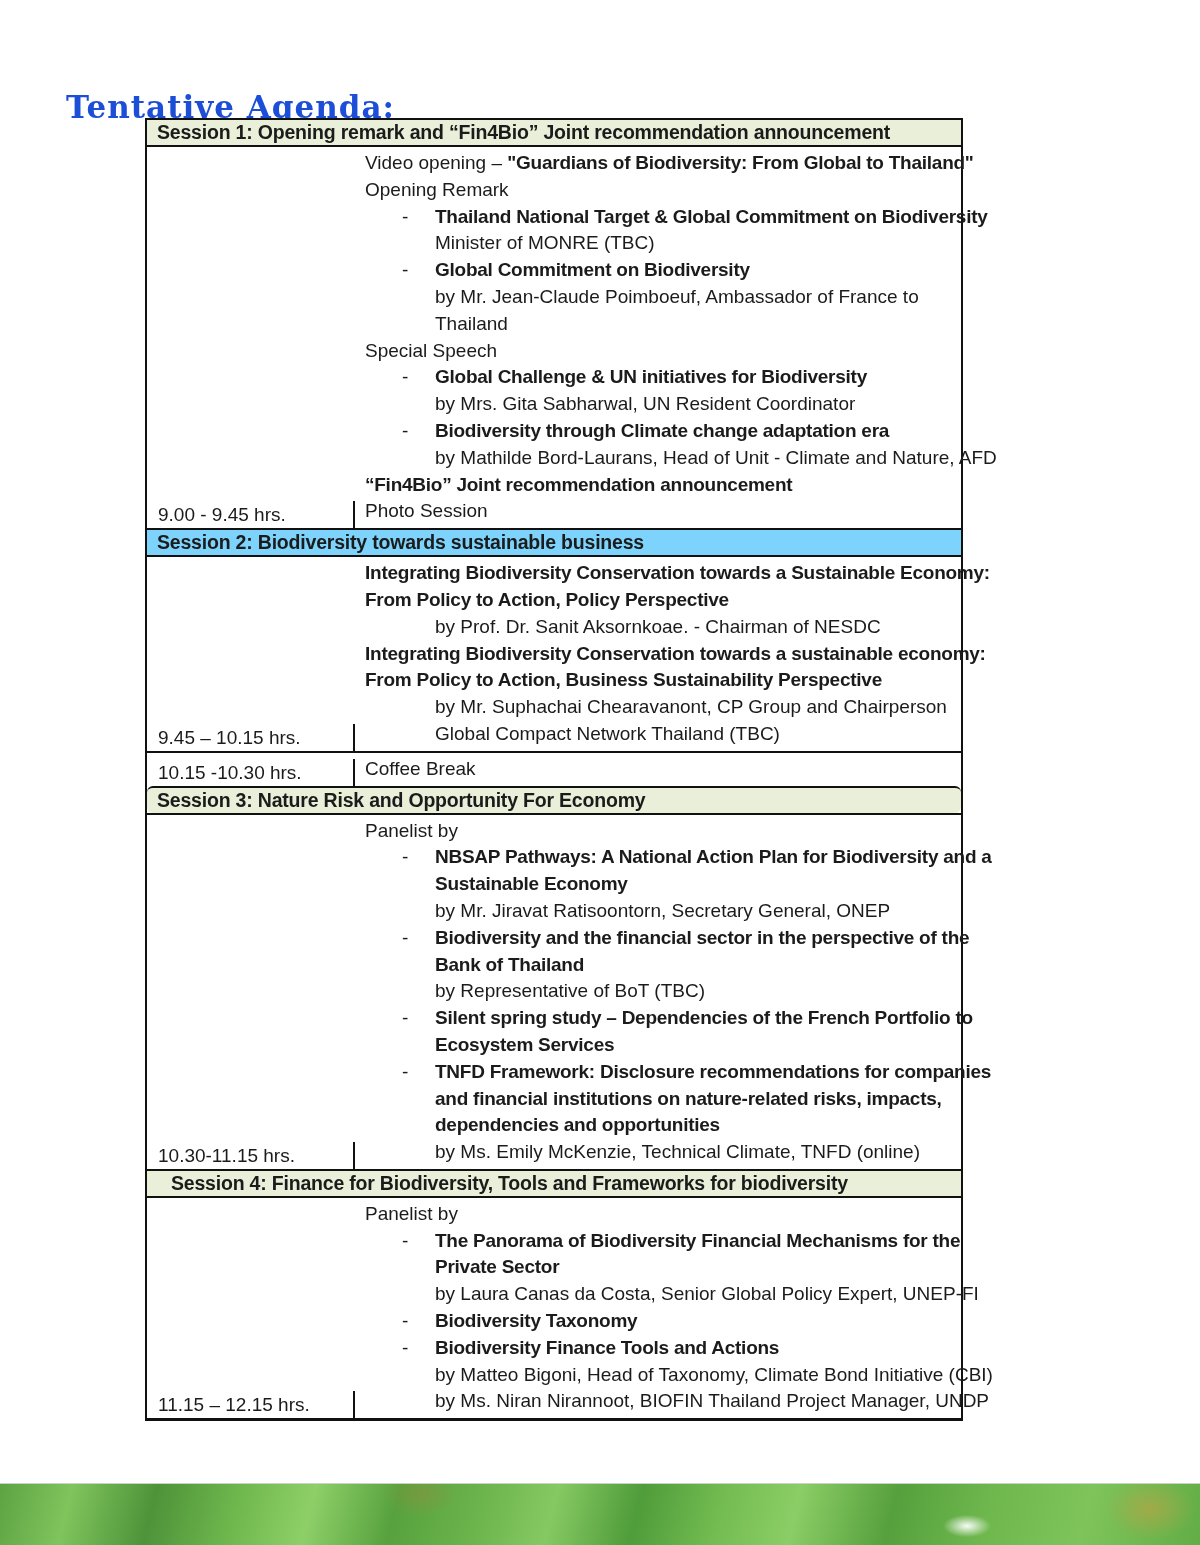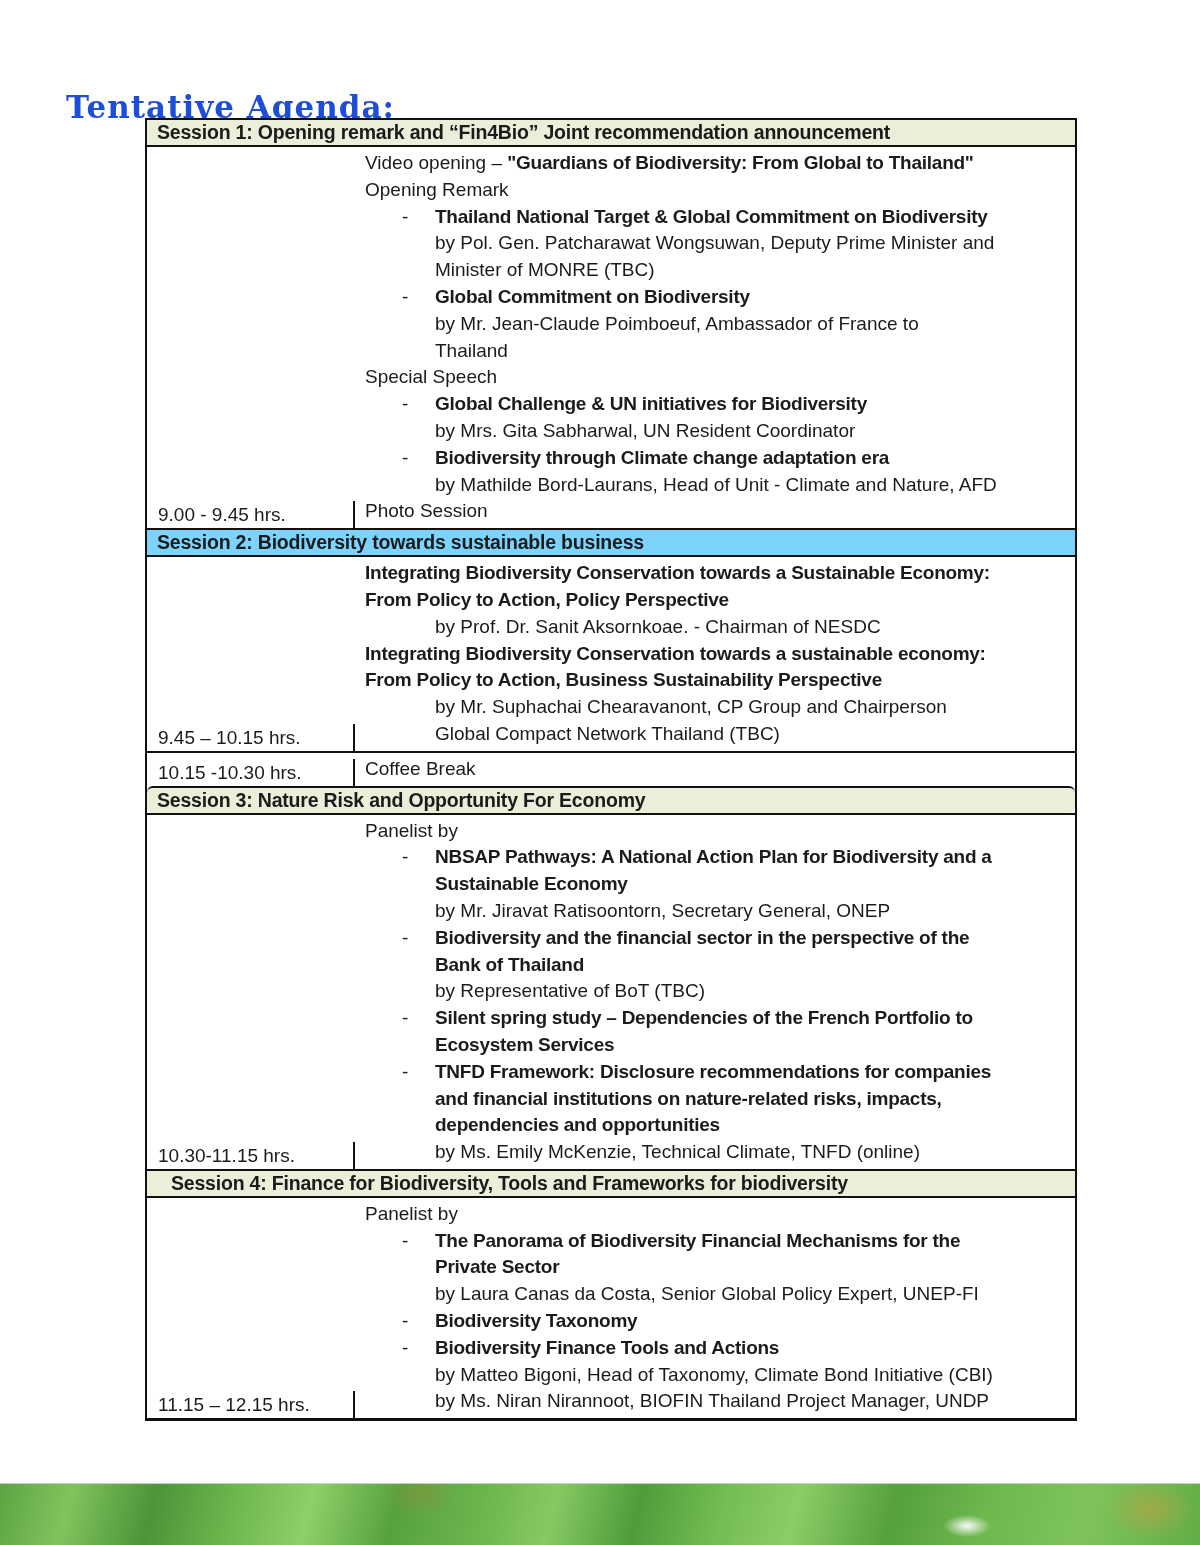--- a/index.html
+++ b/index.html
@@ -6,21 +6,21 @@
   body{
     width:1200px;height:1545px;position:relative;background:#ffffff;
     font-family:"Liberation Sans",sans-serif;color:#1b1b1b;overflow:hidden;
   }
   .page-title{
     position:absolute;left:66px;top:68px;
     font-family:"DejaVu Serif",serif;font-weight:bold;
     font-size:31px;letter-spacing:1px;color:#7d9c42;
   }
   .agenda-table{
-    position:absolute;left:145px;top:118px;width:932px;
+    position:absolute;left:145px;top:118px;width:818px;
     border:2px solid #111;border-bottom-width:3px;
     box-sizing:border-box;font-size:19px;
   }
   .session-header{
     background:#e9efd8;font-weight:bold;font-size:19.5px;letter-spacing:-0.2px;
     line-height:23px;padding:1px 8px 1px 10px;white-space:nowrap;overflow:hidden;
   }
   .agenda-table > div + div{border-top:2px solid #111;}
   .row{display:flex;align-items:flex-end;}
   .time-cell{
@@ -54,30 +54,30 @@
 <h1 class="page-title" style="color: #1d4ed8;">Tentative Agenda:</h1>
 
 <div class="agenda-table" id="agenda" style="border-color: rgb(17, 17, 17);">
     <div class="session-header" style="background: rgb(233, 239, 216);">Session 1: Opening remark and “Fin4Bio” Joint recommendation announcement</div>
     <div class="row">
       <div class="time-cell">9.00 - 9.45 hrs.</div>
       <div class="content-cell">
         <div class="line"><span>Video opening – </span><b>"Guardians of Biodiversity: From Global to Thailand"</b></div>
         <div class="line"><span>Opening Remark</span></div>
         <div class="line i1 bullet"><b>Thailand National Target &amp; Global Commitment on Biodiversity</b></div>
-        <div class="line i1"><span>by Pol. Gen. Patcharawat Wongsuwan, Deputy Prime Minister and</span></div>
         <div class="line i1"><span>Minister of MONRE (TBC)</span></div>
         <div class="line i1 bullet"><b>Global Commitment on Biodiversity</b></div>
         <div class="line i1"><span>by Mr. Jean-Claude Poimboeuf, Ambassador of France to</span></div>
         <div class="line i1"><span>Thailand</span></div>
         <div class="line"><span>Special Speech</span></div>
         <div class="line i1 bullet"><b>Global Challenge &amp; UN initiatives for Biodiversity</b></div>
         <div class="line i1"><span>by Mrs. Gita Sabharwal, UN Resident Coordinator</span></div>
         <div class="line i1 bullet"><b>Biodiversity through Climate change adaptation era</b></div>
         <div class="line i1"><span>by Mathilde Bord-Laurans, Head of Unit - Climate and Nature, AFD</span></div>
+        <div class="line"><b>“Fin4Bio” Joint recommendation announcement</b></div>
         <div class="line"><span>Photo Session</span></div>
       </div>
     </div>
     <div class="session-header" style="background: #7dd3fc;">Session 2: Biodiversity towards sustainable business</div>
     <div class="row">
       <div class="time-cell">9.45 – 10.15 hrs.</div>
       <div class="content-cell">
         <div class="line"><b>Integrating Biodiversity Conservation towards a Sustainable Economy:</b></div>
         <div class="line"><b>From Policy to Action, Policy Perspective</b></div>
         <div class="line i1"><span>by Prof. Dr. Sanit Aksornkoae. - Chairman of NESDC</span></div>

